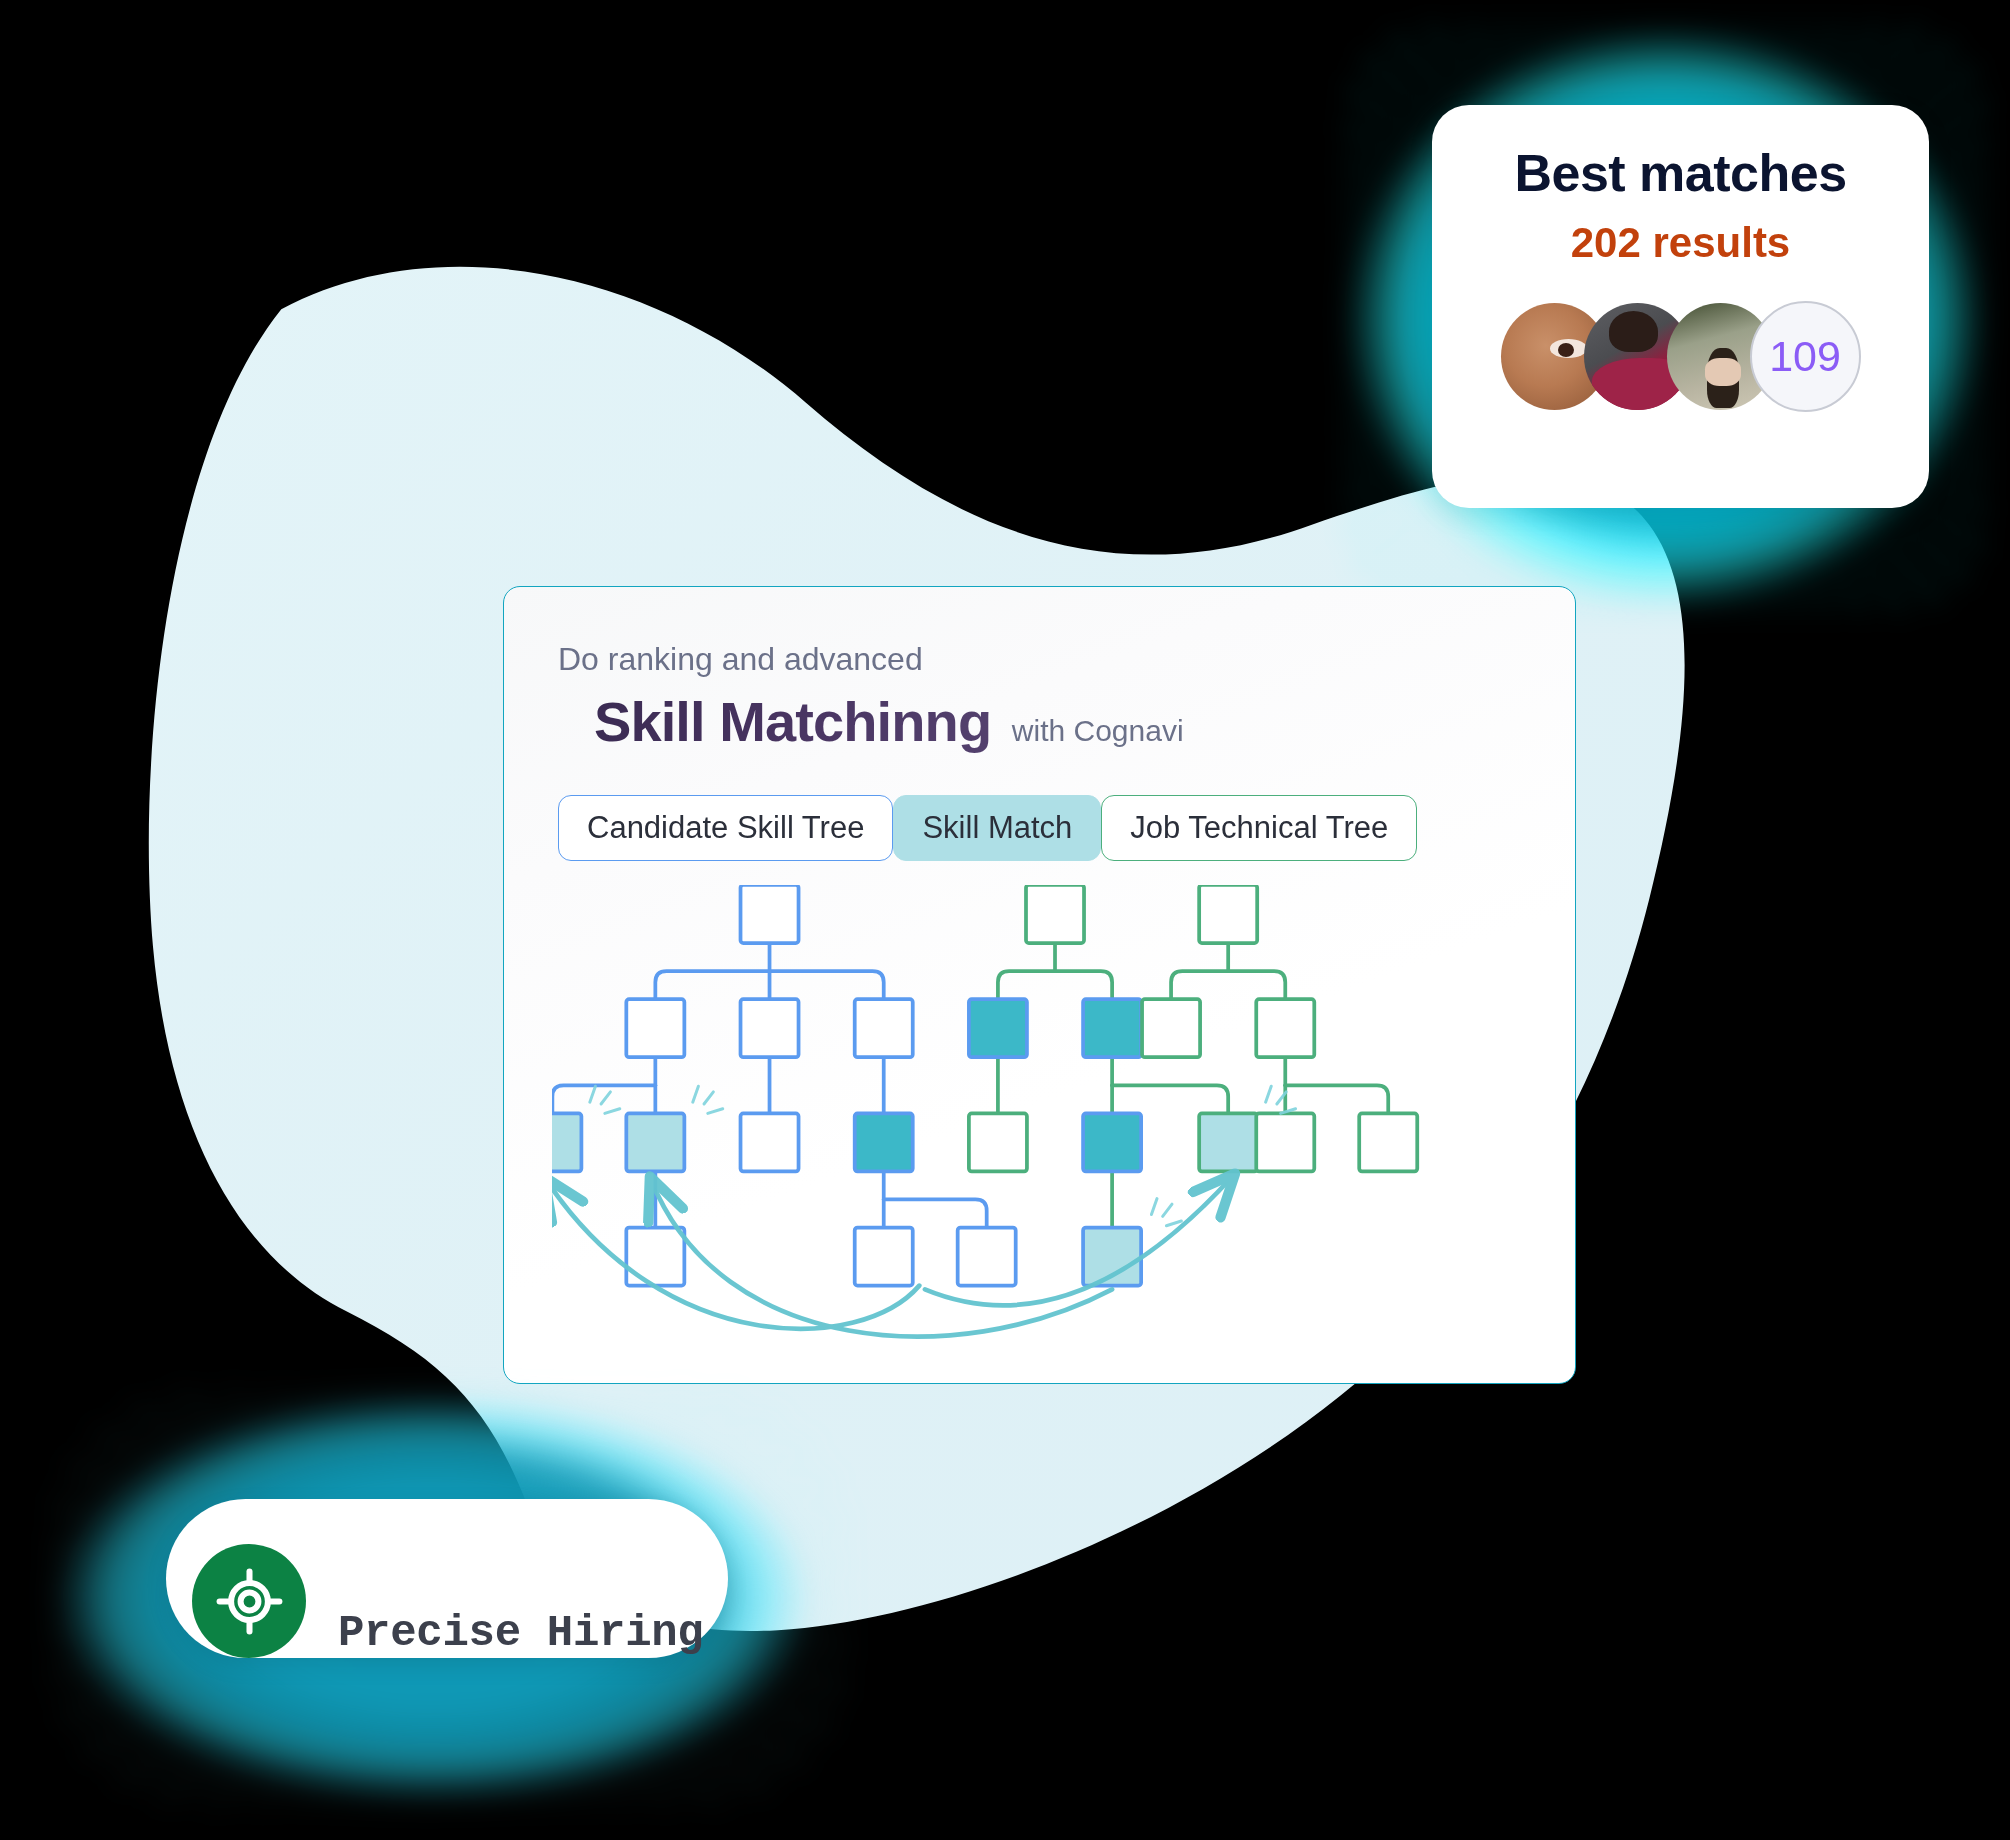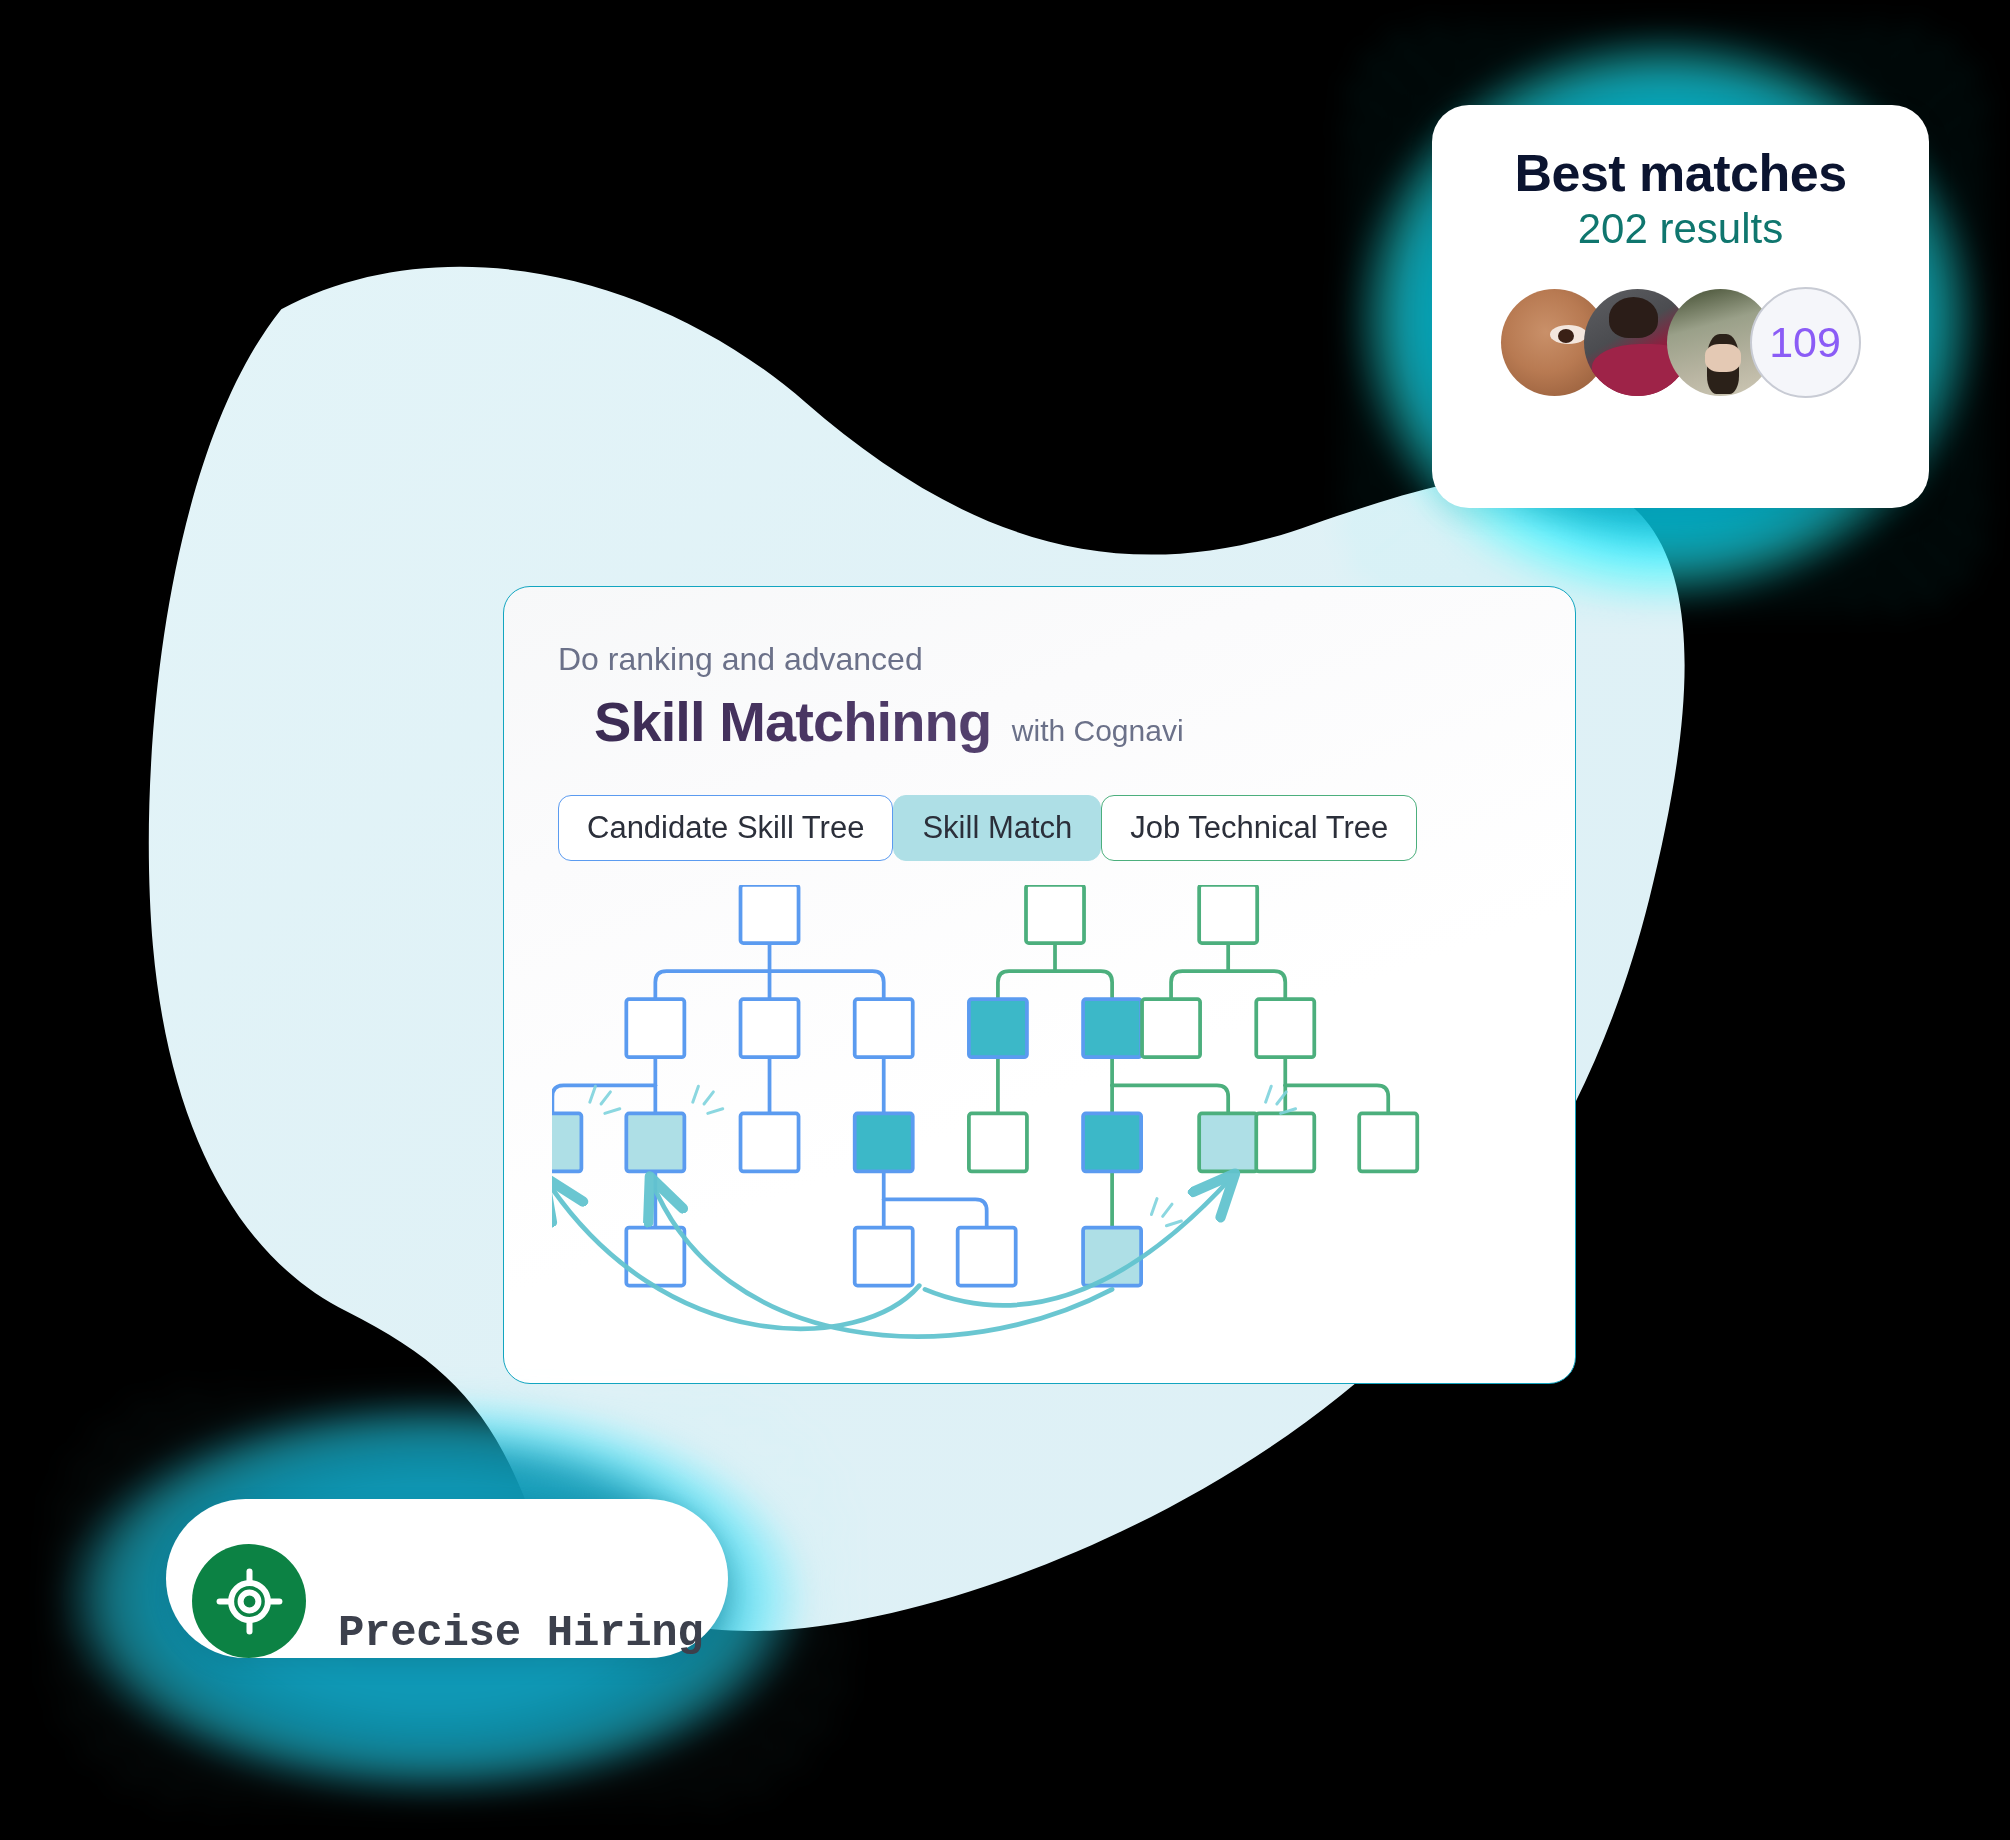--- a/index.html
+++ b/index.html
@@ -80,24 +80,24 @@
     padding-top: 41px;
   }
   .bm-title {
     font-size: 52px;
     font-weight: 700;
     color: #0b1430;
     letter-spacing: -0.5px;
     line-height: 1.05;
   }
   .bm-sub {
-    margin-top: 4px;
+    margin-top: 18px;
     font-size: 42px;
-    font-weight: 400;
-    color: #0f766e;
+    font-weight: 700;
+    color: #c2410c;
   }
   .bm-avatars {
     margin-top: 34px;
     display: flex;
     align-items: center;
   }
   .av {
     width: 107px; height: 107px;
     border-radius: 50%;
     overflow: hidden;
@@ -126,21 +126,21 @@
     position: relative; z-index: 4; flex: none;
   }
 
   
   .main-card {
     position: absolute;
     left: 503px; top: 586px;
     width: 1073px; height: 798px;
     background: linear-gradient(160deg, #f7f8f9 0%, #fbfbfc 25%, #ffffff 60%, #ffffff 100%);
     border: 1.9px solid #12a5c0;
-    border-radius: 27px;
+    border-radius: 17px;
     padding: 54px 0 0 54px;
     overflow: hidden;
   }
   .eyebrow {
     font-size: 32px;
     color: #6b7189;
     font-weight: 400;
     letter-spacing: 0px;
   }
   .headline-row {

